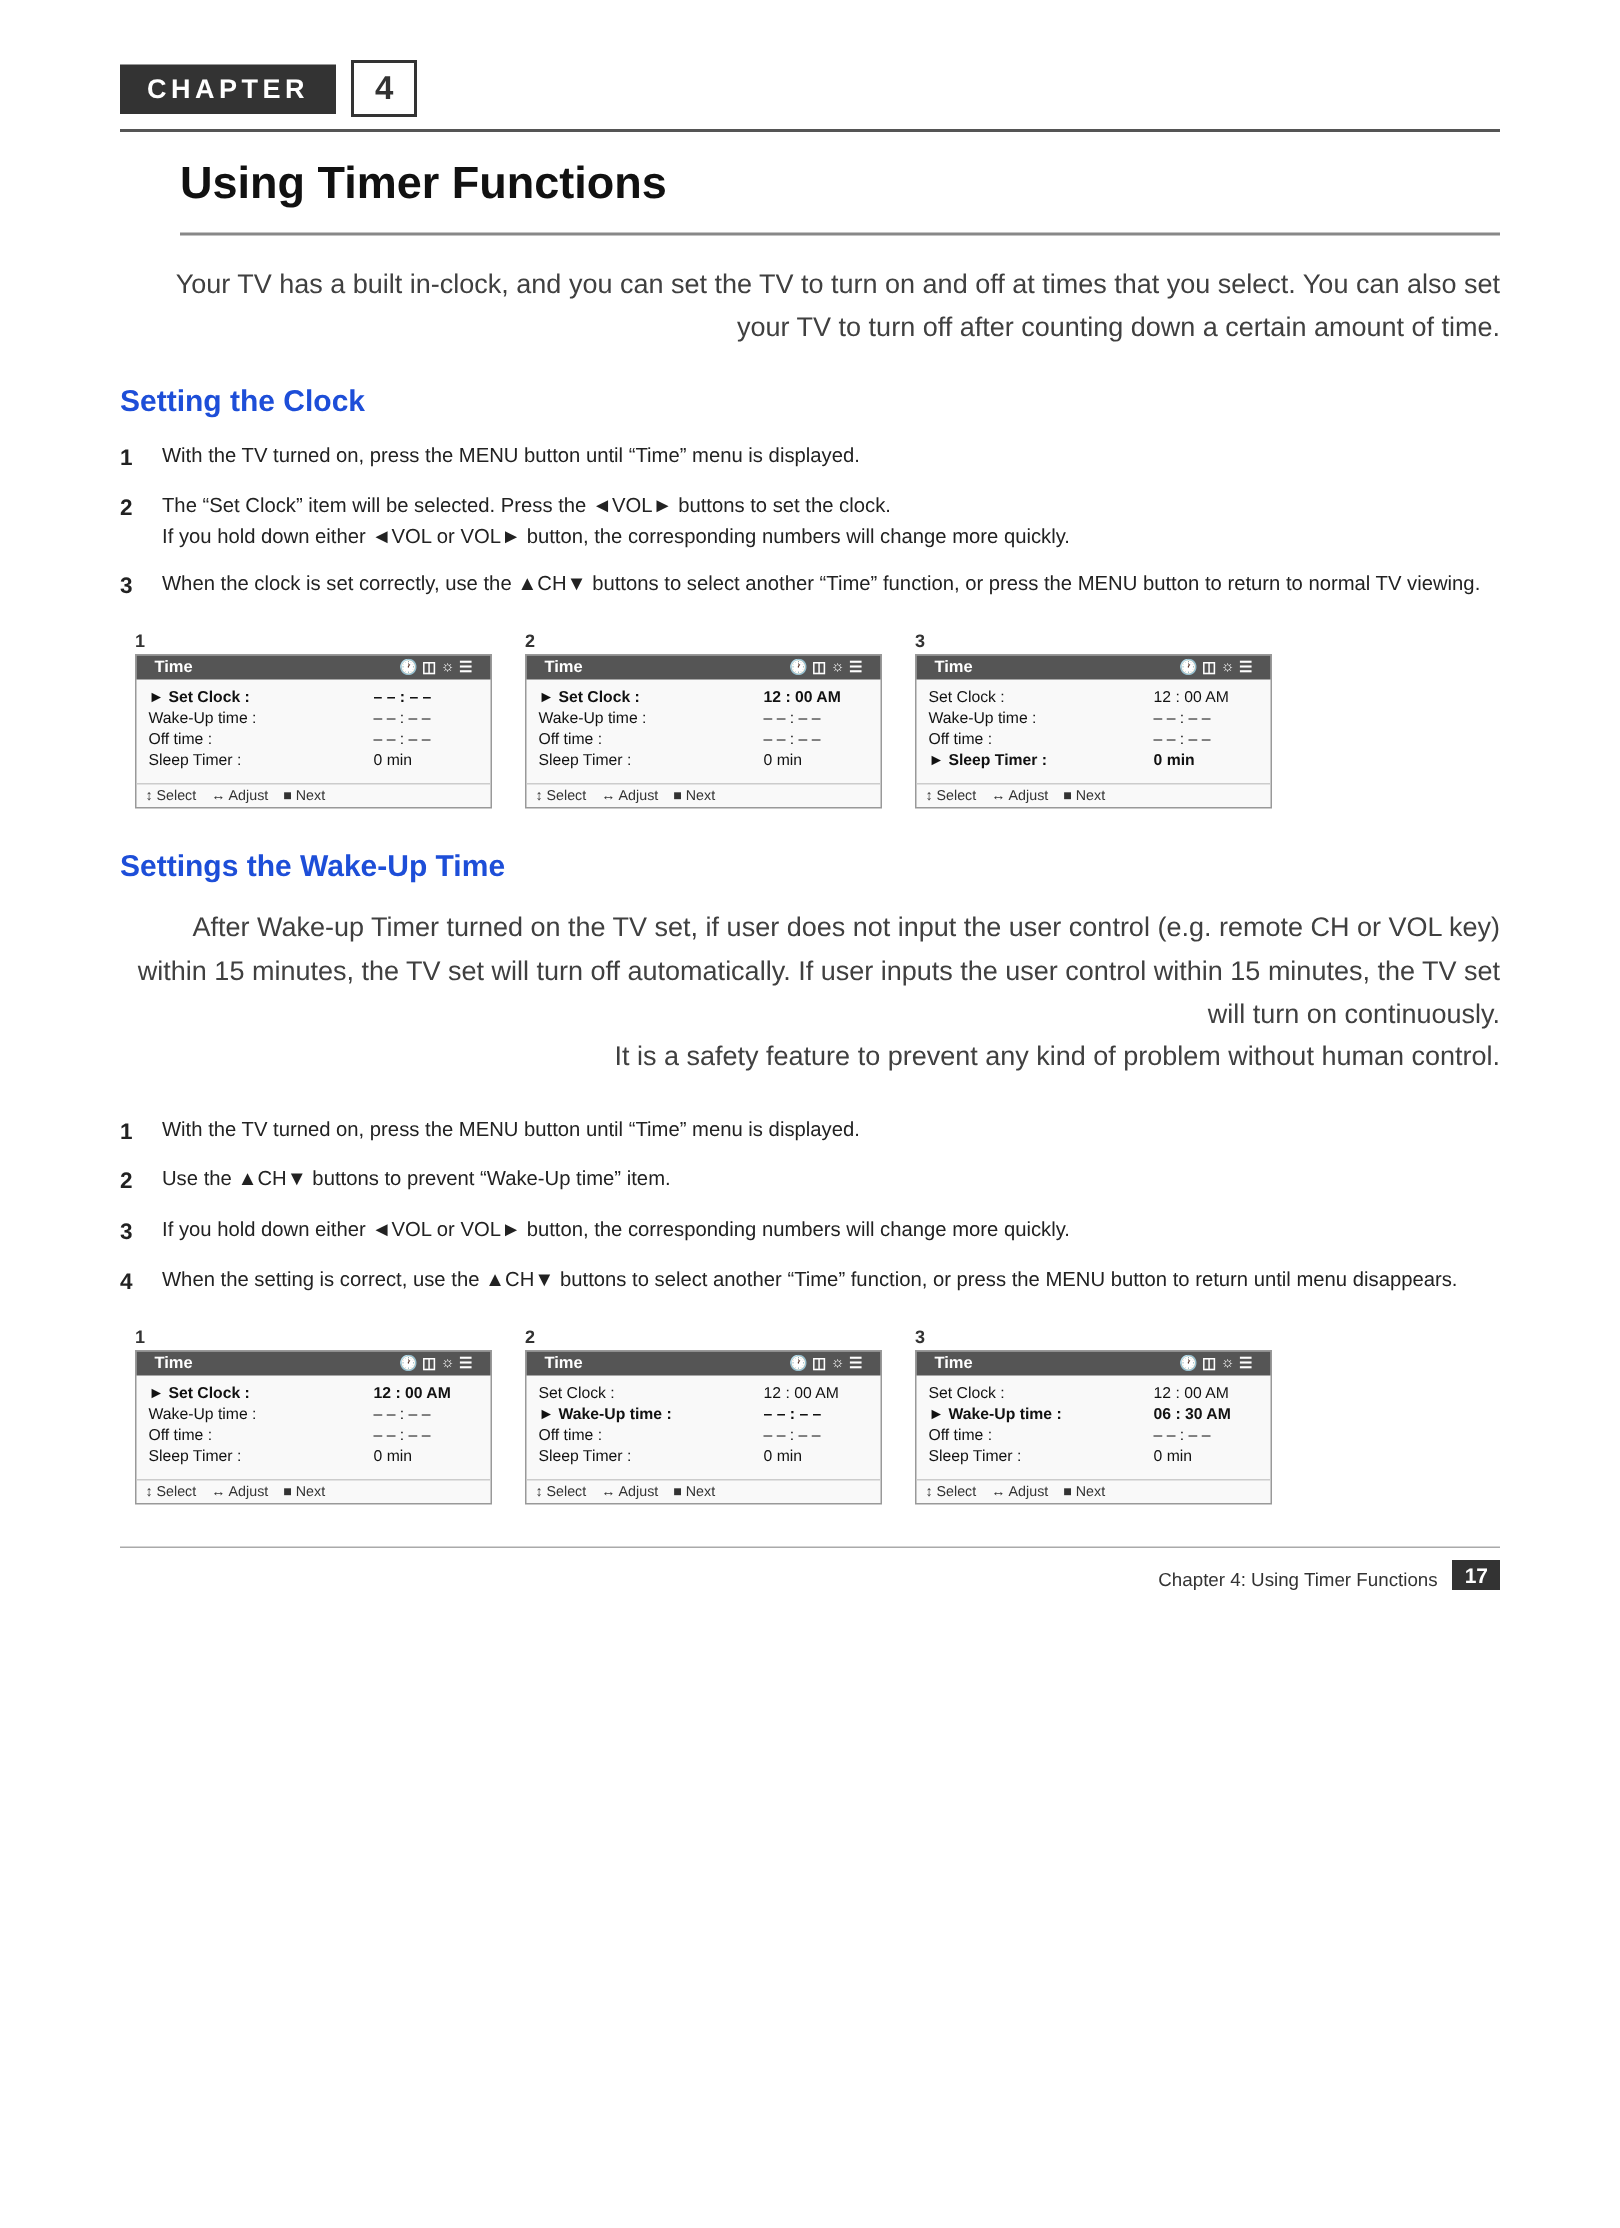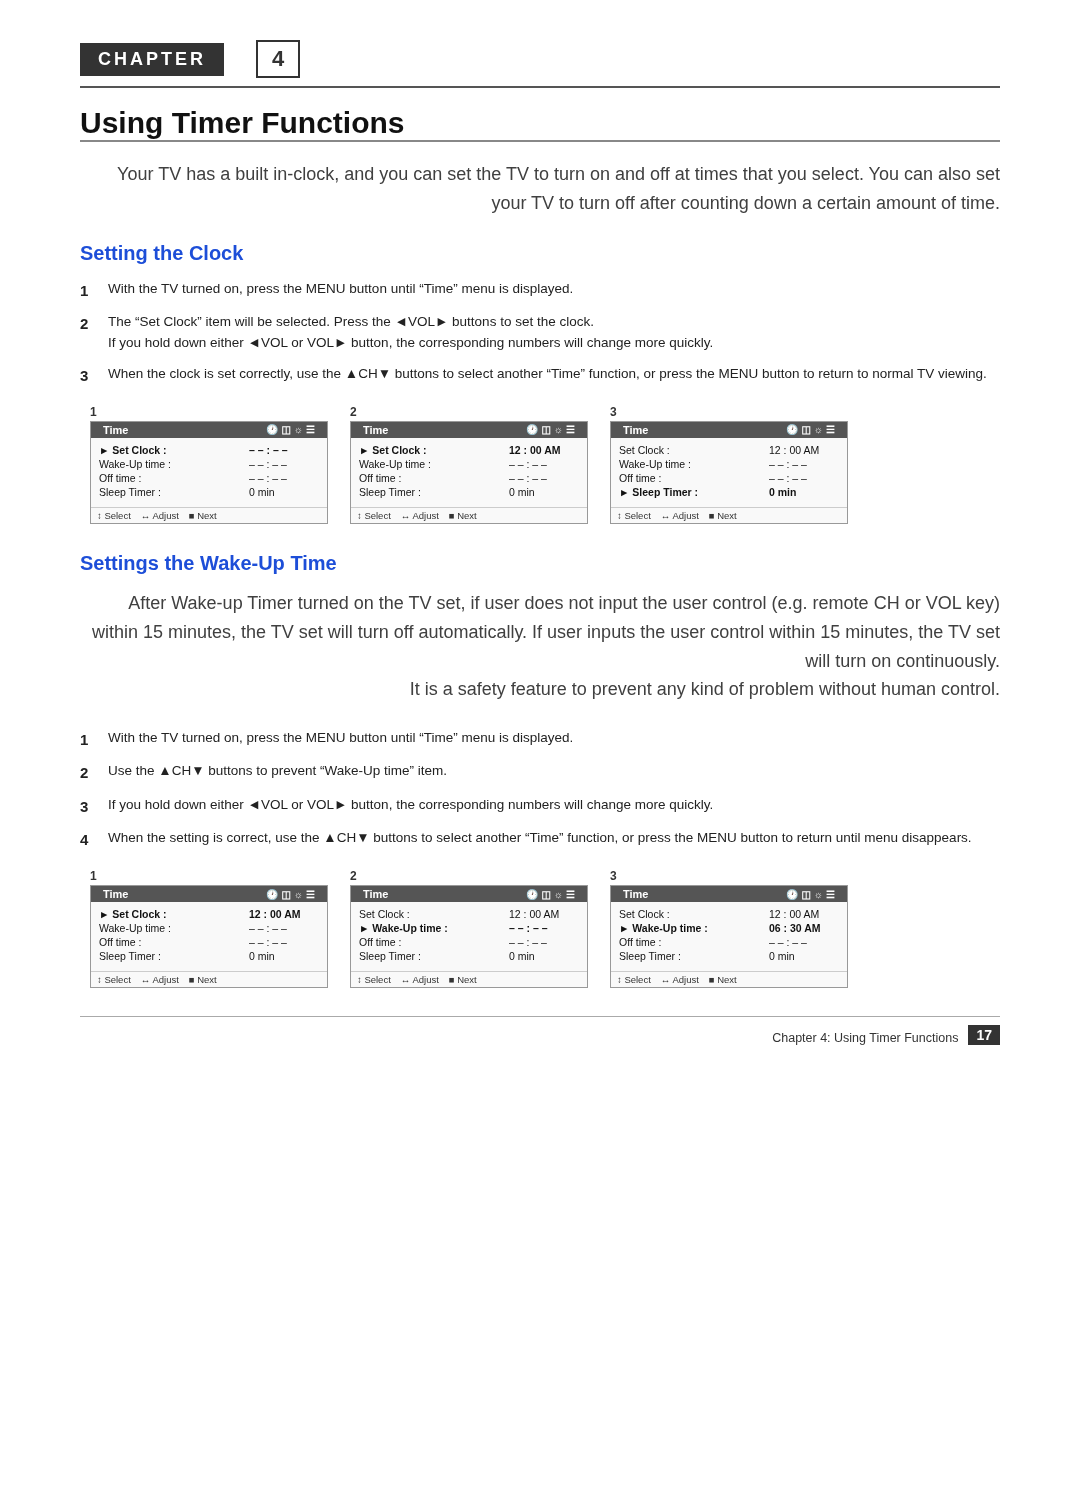--- a/index.html
+++ b/index.html
@@ -11,21 +11,20 @@
       width: 1080px;
       min-height: 1485px;
       padding: 40px 80px 60px 80px;
     }
 
     
     .chapter-header {
       display: flex;
       align-items: center;
       margin-bottom: 8px;
-      gap: 22px;
     }
     .chapter-box {
       background: #333;
       color: #fff;
       font-size: 18px;
       font-weight: bold;
       letter-spacing: 3px;
       padding: 6px 18px;
       margin-right: 10px;
     }
@@ -43,21 +42,22 @@
       margin-bottom: 18px;
     }
 
     
     .page-title {
       font-size: 30px;
       font-weight: bold;
       margin-bottom: 18px;
       color: #111;
       border-bottom: 2px solid #888;
-      padding-bottom: 0;
+      padding-bottom: 15px;
+      margin-left: 40px;
     }
 
     
     .intro-text {
       font-size: 18px;
       line-height: 1.6;
       margin-bottom: 24px;
       color: #404040;
       text-align: right;
     }

